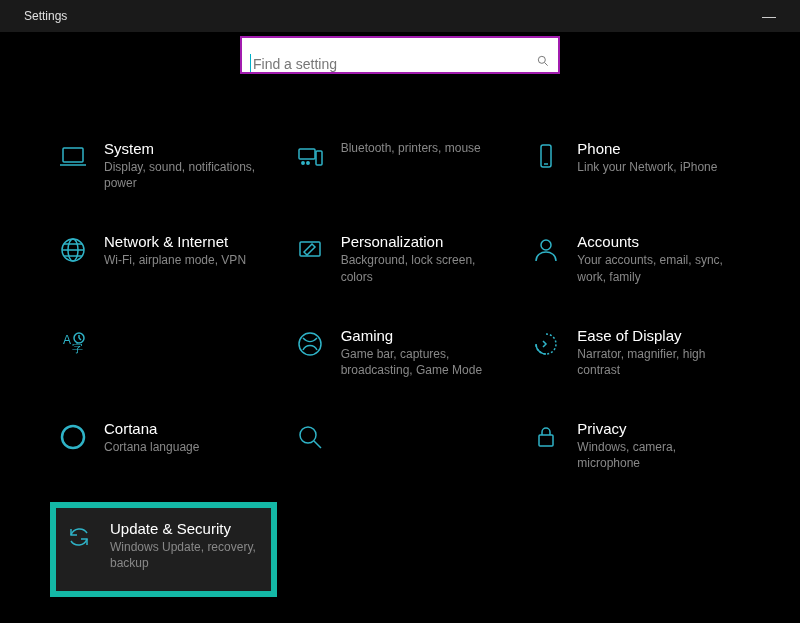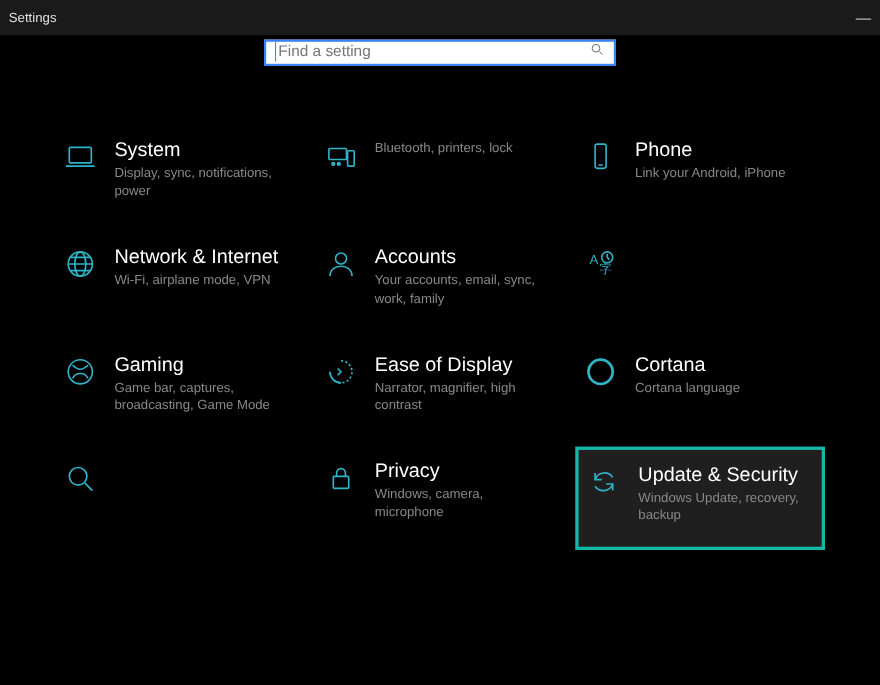--- a/index.html
+++ b/index.html
@@ -8,42 +8,42 @@
     background: #000;
     font-family: "Segoe UI", Arial, sans-serif;
     color: #fff;
   }
   .titlebar {
     height: 32px;
     background: #1a1a1a;
     display: flex;
     align-items: center;
     justify-content: space-between;
-    padding: 0 8px;
+    padding: 0 24px;
   }
   .titlebar-title {
     font-size: 12px;
     color: #e0e0e0;
   }
   .titlebar-btn {
     color: #ccc;
     font-size: 14px;
   }
   .search-wrap {
     display: flex;
     justify-content: center;
     margin-top: 4px;
   }
   .search {
     width: 320px;
-    height: 24px;
-    border: 2px solid #3b82f6;
+    height: 38px;
+    border: 2px solid #a21caf;
     background: #fff;
     display: flex;
-    align-items: flex-start;
+    align-items: flex-end;
     padding: 0 8px;
   }
   .search input {
     flex: 1;
     border: none;
     outline: none;
     font-size: 14px;
     color: #666;
     background: transparent;
   }
@@ -61,42 +61,42 @@
   }
   .tile {
     display: flex;
     align-items: flex-start;
     gap: 14px;
     padding: 6px;
     cursor: default;
     position: relative;
   }
   .tile.highlight {
-    border: 3px solid #14b8a6;
+    border: 6px solid #14b8a6;
     background: #1f1f1f;
     padding: 12px 6px 20px 6px;
     margin-top: -6px;
   }
   .tile .icon {
     width: 34px;
     height: 34px;
     flex-shrink: 0;
     display: flex;
     align-items: center;
     justify-content: center;
   }
   .tile .icon svg {
     width: 32px; height: 32px;
     stroke: #2fb3c7;
     fill: none;
     stroke-width: 1.5;
   }
   .tile .txt { max-width: 160px; }
   .tile .title {
-    font-size: 18px;
+    font-size: 15px;
     color: #fff;
     font-weight: 400;
     margin-bottom: 2px;
   }
   .tile .desc {
     font-size: 12px;
     color: #888;
     line-height: 1.35;
   }
 </style>
@@ -125,67 +125,79 @@
 
   <div class="tile">
     <span class="icon">
       <svg viewBox="0 0 32 32">
           <rect x="6" y="7" width="20" height="14" rx="1"></rect>
           <line x1="3" y1="24" x2="29" y2="24"></line>
         </svg>
     </span>
     <div class="txt">
       <div class="title">System</div>
-      <div class="desc">Display, sync, notifications, power</div>
+      <div class="desc">Display, sound, notifications, power</div>
     </div>
   </div>
 
   <div class="tile">
     <span class="icon">
       <svg viewBox="0 0 32 32">
           <rect x="5" y="8" width="16" height="10" rx="1"></rect>
           <rect x="22" y="10" width="6" height="14" rx="1"></rect>
           <circle cx="9" cy="22" r="1.2" fill="#2fb3c7"></circle>
           <circle cx="14" cy="22" r="1.2" fill="#2fb3c7"></circle>
         </svg>
     </span>
     <div class="txt">
-      <div class="desc">Bluetooth, printers, lock</div>
+      <div class="desc">Bluetooth, printers, mouse</div>
     </div>
   </div>
 
   <div class="tile">
     <span class="icon">
       <svg viewBox="0 0 32 32">
           <rect x="11" y="4" width="10" height="22" rx="2"></rect>
           <line x1="14" y1="23" x2="18" y2="23"></line>
         </svg>
     </span>
     <div class="txt">
       <div class="title">Phone</div>
-      <div class="desc">Link your Android, iPhone</div>
+      <div class="desc">Link your Network, iPhone</div>
     </div>
   </div>
 
   <div class="tile">
     <span class="icon">
       <svg viewBox="0 0 32 32">
           <circle cx="16" cy="16" r="11"></circle>
           <ellipse cx="16" cy="16" rx="5" ry="11"></ellipse>
           <line x1="5" y1="16" x2="27" y2="16"></line>
           <line x1="7" y1="10" x2="25" y2="10"></line>
           <line x1="7" y1="22" x2="25" y2="22"></line>
         </svg>
     </span>
     <div class="txt">
       <div class="title">Network &amp; Internet</div>
       <div class="desc">Wi-Fi, airplane mode, VPN</div>
     </div>
   </div>
 
+  <div class="tile">
+    <span class="icon">
+      <svg viewBox="0 0 32 32">
+          <rect x="6" y="8" width="20" height="14" rx="1"></rect>
+          <path d="M10 18 L18 10 L21 13 L13 21 Z"></path>
+        </svg>
+    </span>
+    <div class="txt">
+      <div class="title">Personalization</div>
+      <div class="desc">Background, lock screen, colors</div>
+    </div>
+  </div>
 
 
   <div class="tile">
     <span class="icon">
       <svg viewBox="0 0 32 32">
           <circle cx="16" cy="11" r="5"></circle>
           <path d="M6 27c0-6 5-9 10-9s10 3 10 9"></path>
         </svg>
     </span>
     <div class="txt">

